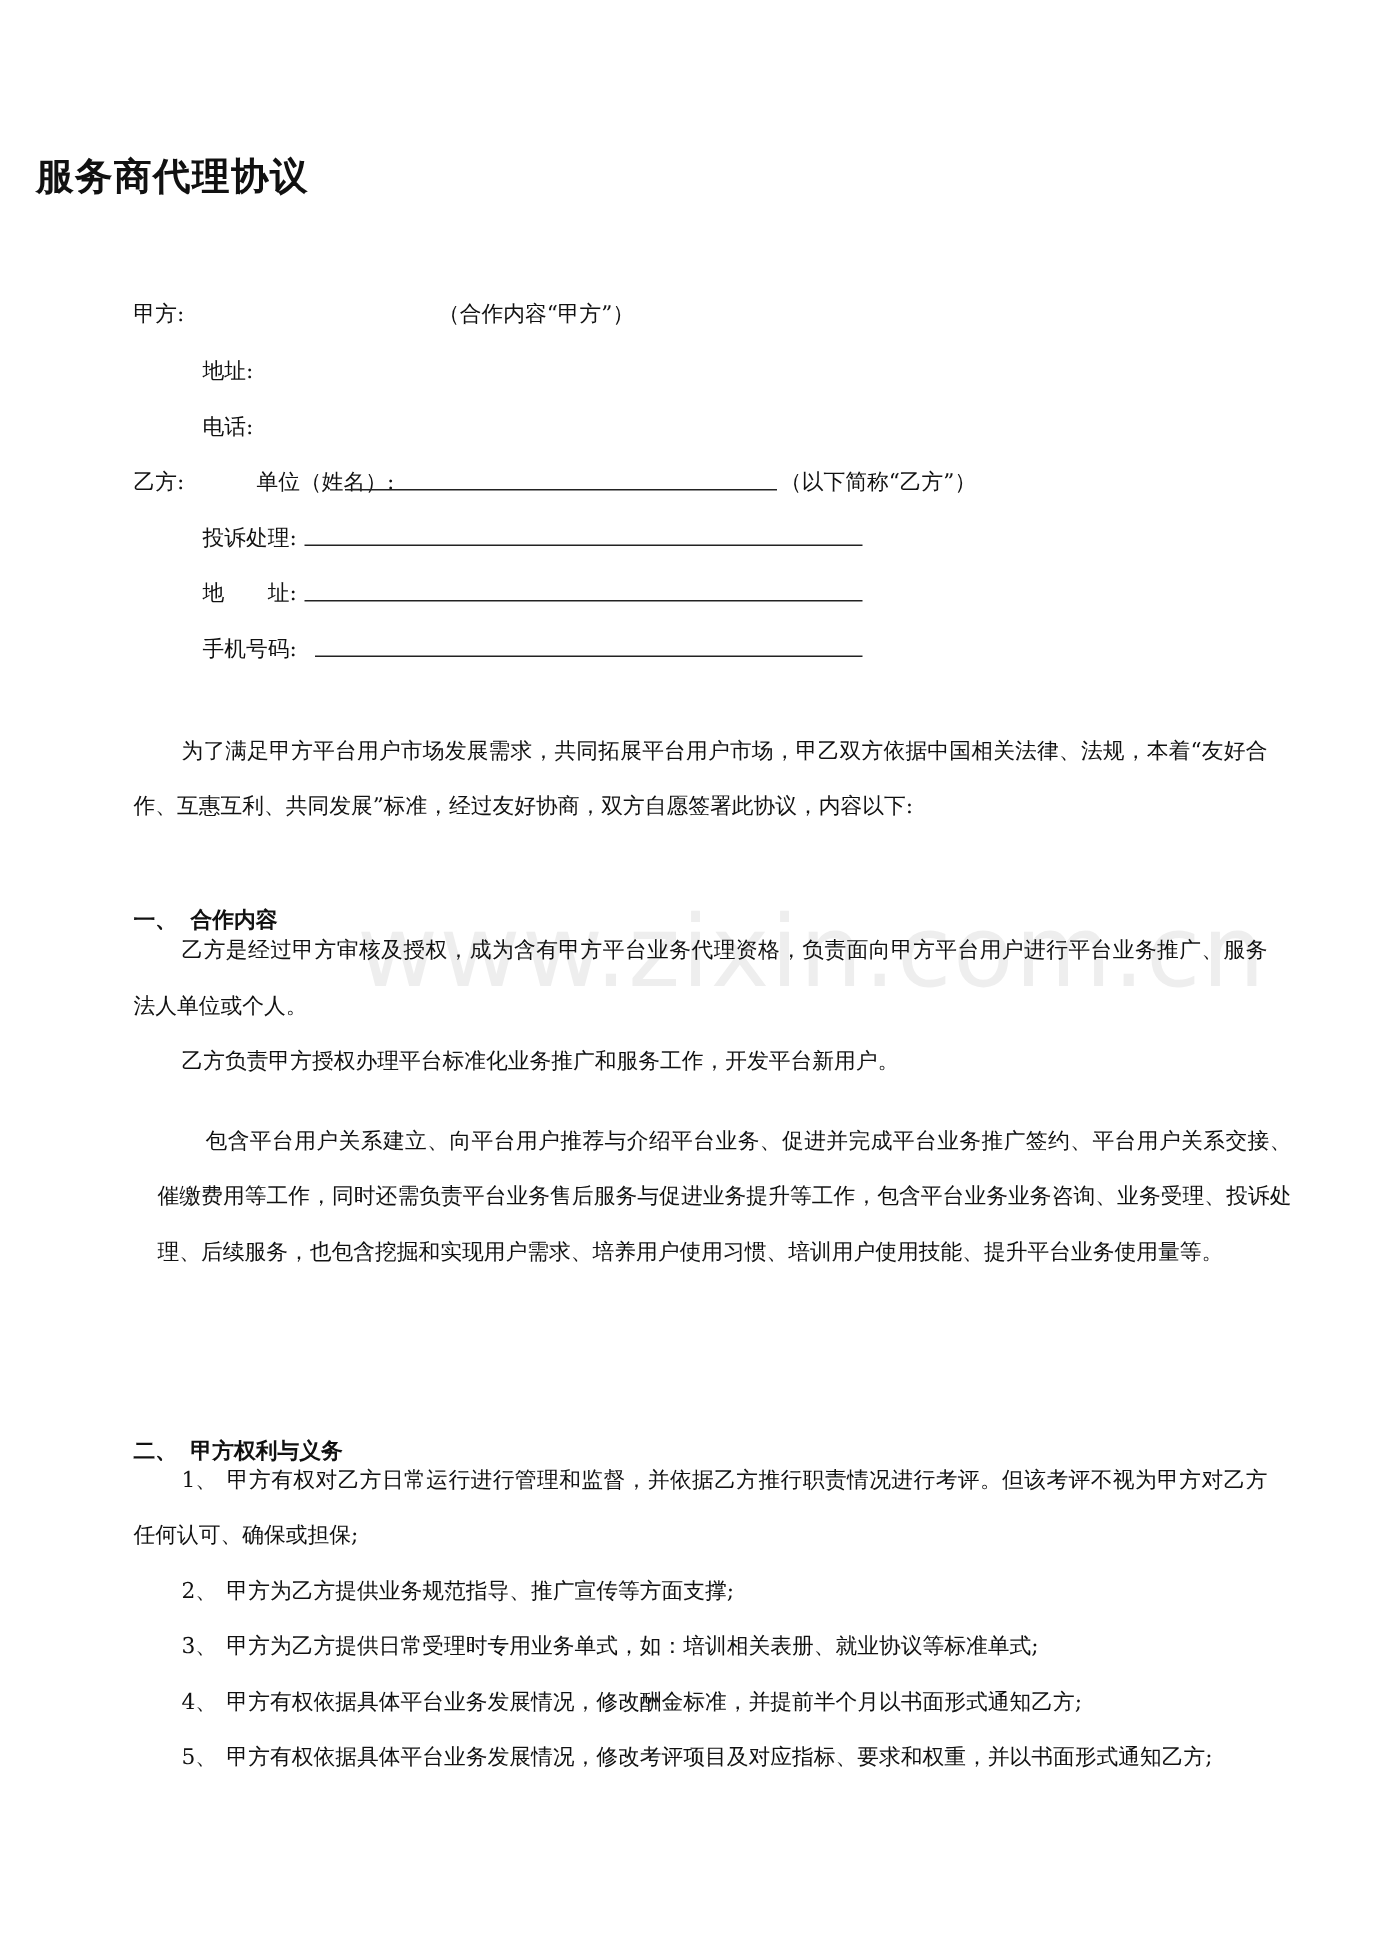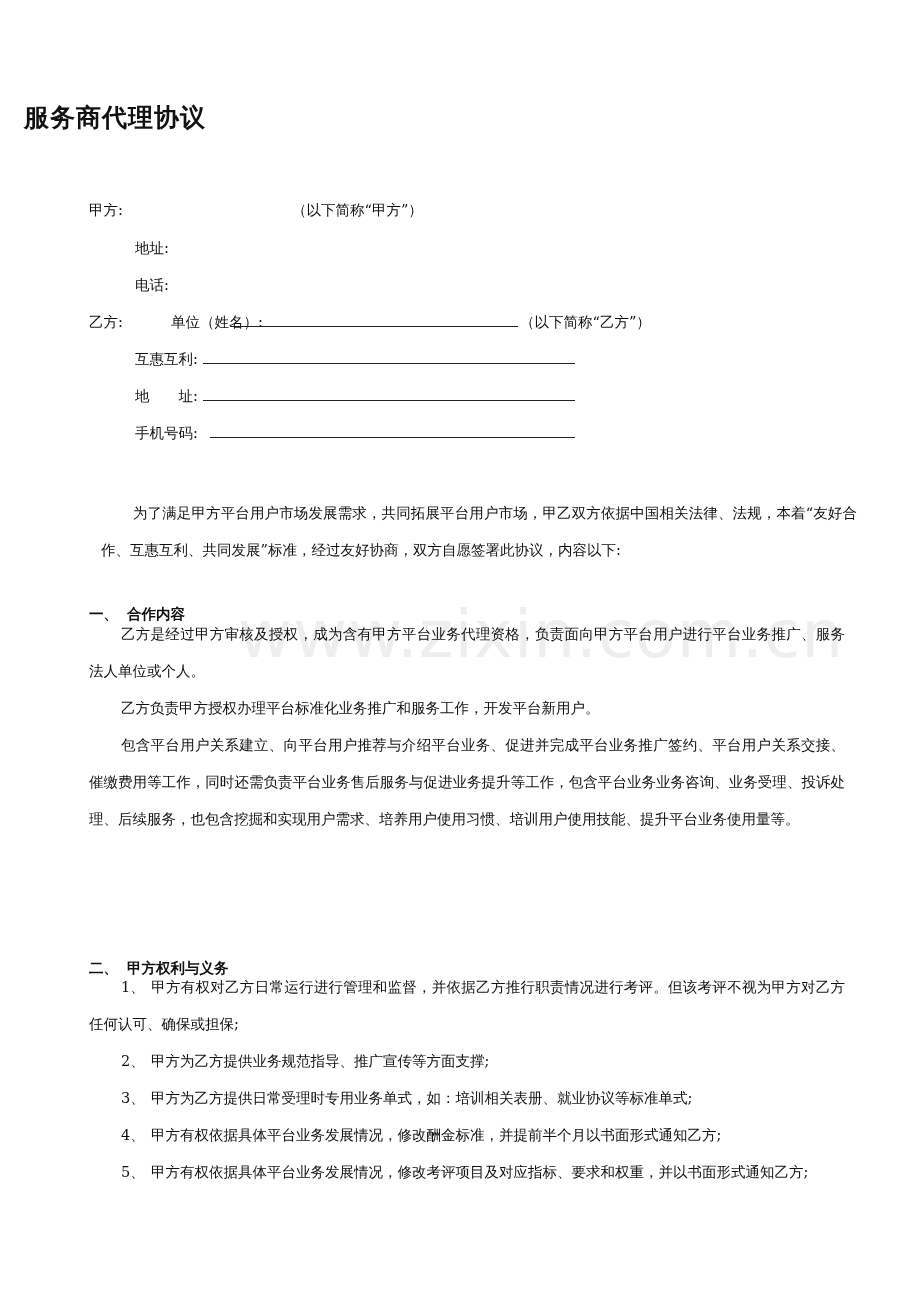--- a/index.html
+++ b/index.html
@@ -91,47 +91,47 @@
 </head>
 <body>
 
 <div class="page">
 
   <div class="watermark">www.zixin.com.cn</div>
 
   <h1 class="title" style="margin:0">服务商代理协议</h1>
 
   <div class="line" style="left:89px; top:200px;">甲方:</div>
-  <div class="line" style="left:292px; top:200px;">（以下简称“甲方”）</div>
+  <div class="line" style="left:292px; top:200px;">（合作内容“甲方”）</div>
   <div class="line" style="left:135px; top:238px;">地址:</div>
   <div class="line" style="left:135px; top:275px;">电话:</div>
 
   <div class="line" style="left:89px; top:312px;">乙方:</div>
   <div class="line" style="left:133px; top:312px;margin-left:38px;">单位（姓名）:</div>
   <div class="line" style="left:230px; top:312px;"><span class="blank" style="width:288px;"></span></div>
   <div class="line" style="left:520px; top:312px;">（以下简称“乙方”）</div>
 
-  <div class="line" style="left:135px; top:349px;">互惠互利:</div>
+  <div class="line" style="left:135px; top:349px;">投诉处理:</div>
   <div class="line" style="left:203px; top:349px;"><span class="blank" style="width:372px;"></span></div>
 
   <div class="line" style="left:135px; top:386px;">地　　址:</div>
   <div class="line" style="left:203px; top:386px;"><span class="blank" style="width:372px;"></span></div>
 
   <div class="line" style="left:135px; top:423px;">手机号码:</div>
   <div class="line" style="left:210px; top:423px;"><span class="blank" style="width:365px;"></span></div>
 
-  <p class="para" style="top:483px; margin:12px;">为了满足甲方平台用户市场发展需求，共同拓展平台用户市场，甲乙双方依据中国相关法律、法规，本着“友好合作、互惠互利、共同发展”标准，经过友好协商，双方自愿签署此协议，内容以下:</p>
+  <p class="para" style="top:483px; margin:0;">为了满足甲方平台用户市场发展需求，共同拓展平台用户市场，甲乙双方依据中国相关法律、法规，本着“友好合作、互惠互利、共同发展”标准，经过友好协商，双方自愿签署此协议，内容以下:</p>
 
   <div class="heading" style="left:89px; top:578px;">
     <span class="num">一、</span><span>合作内容</span>
   </div>
 
   <p class="para" style="top:616px; margin:0;">乙方是经过甲方审核及授权，成为含有甲方平台业务代理资格，负责面向甲方平台用户进行平台业务推广、服务法人单位或个人。</p>
   <p class="para" style="top:690px; margin:0;">乙方负责甲方授权办理平台标准化业务推广和服务工作，开发平台新用户。</p>
-  <p class="para" style="top:727px; margin:0;">包含平台用户关系建立、向平台用户推荐与介绍平台业务、促进并完成平台业务推广签约、平台用户关系交接、催缴费用等工作，同时还需负责平台业务售后服务与促进业务提升等工作，包含平台业务业务咨询、业务受理、投诉处理、后续服务，也包含挖掘和实现用户需求、培养用户使用习惯、培训用户使用技能、提升平台业务使用量等。</p>
+  <p class="para" style="top:727px; margin:16px;">包含平台用户关系建立、向平台用户推荐与介绍平台业务、促进并完成平台业务推广签约、平台用户关系交接、催缴费用等工作，同时还需负责平台业务售后服务与促进业务提升等工作，包含平台业务业务咨询、业务受理、投诉处理、后续服务，也包含挖掘和实现用户需求、培养用户使用习惯、培训用户使用技能、提升平台业务使用量等。</p>
 
   <div class="heading" style="left:89px; top:932px;">
     <span class="num">二、</span><span>甲方权利与义务</span>
   </div>
 
   <p class="item" style="top:969px; margin:0;"><span class="idx">1、</span><span>甲方有权对乙方日常运行进行管理和监督，并依据乙方推行职责情况进行考评。但该考评不视为甲方对乙方任何认可、确保或担保;</span></p>
   <p class="item" style="top:1043px; margin:0;"><span class="idx">2、</span><span>甲方为乙方提供业务规范指导、推广宣传等方面支撑;</span></p>
   <p class="item" style="top:1080px; margin:0;"><span class="idx">3、</span><span>甲方为乙方提供日常受理时专用业务单式，如：培训相关表册、就业协议等标准单式;</span></p>
   <p class="item" style="top:1117px; margin:0;"><span class="idx">4、</span><span>甲方有权依据具体平台业务发展情况，修改酬金标准，并提前半个月以书面形式通知乙方;</span></p>
   <p class="item" style="top:1154px; margin:0;"><span class="idx">5、</span><span>甲方有权依据具体平台业务发展情况，修改考评项目及对应指标、要求和权重，并以书面形式通知乙方;</span></p>

